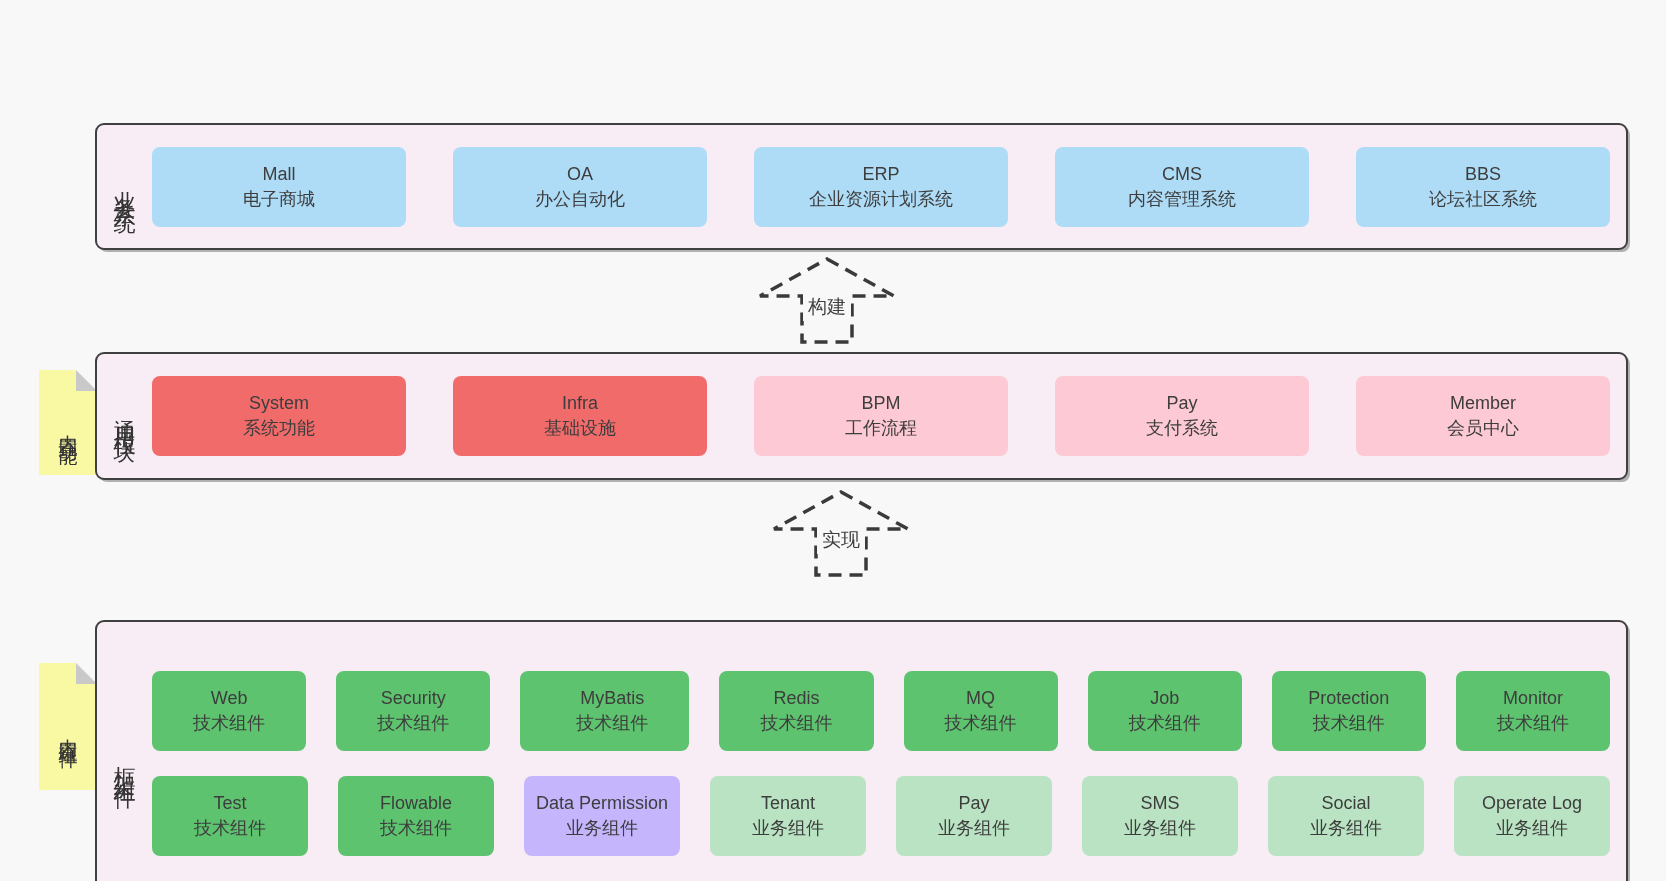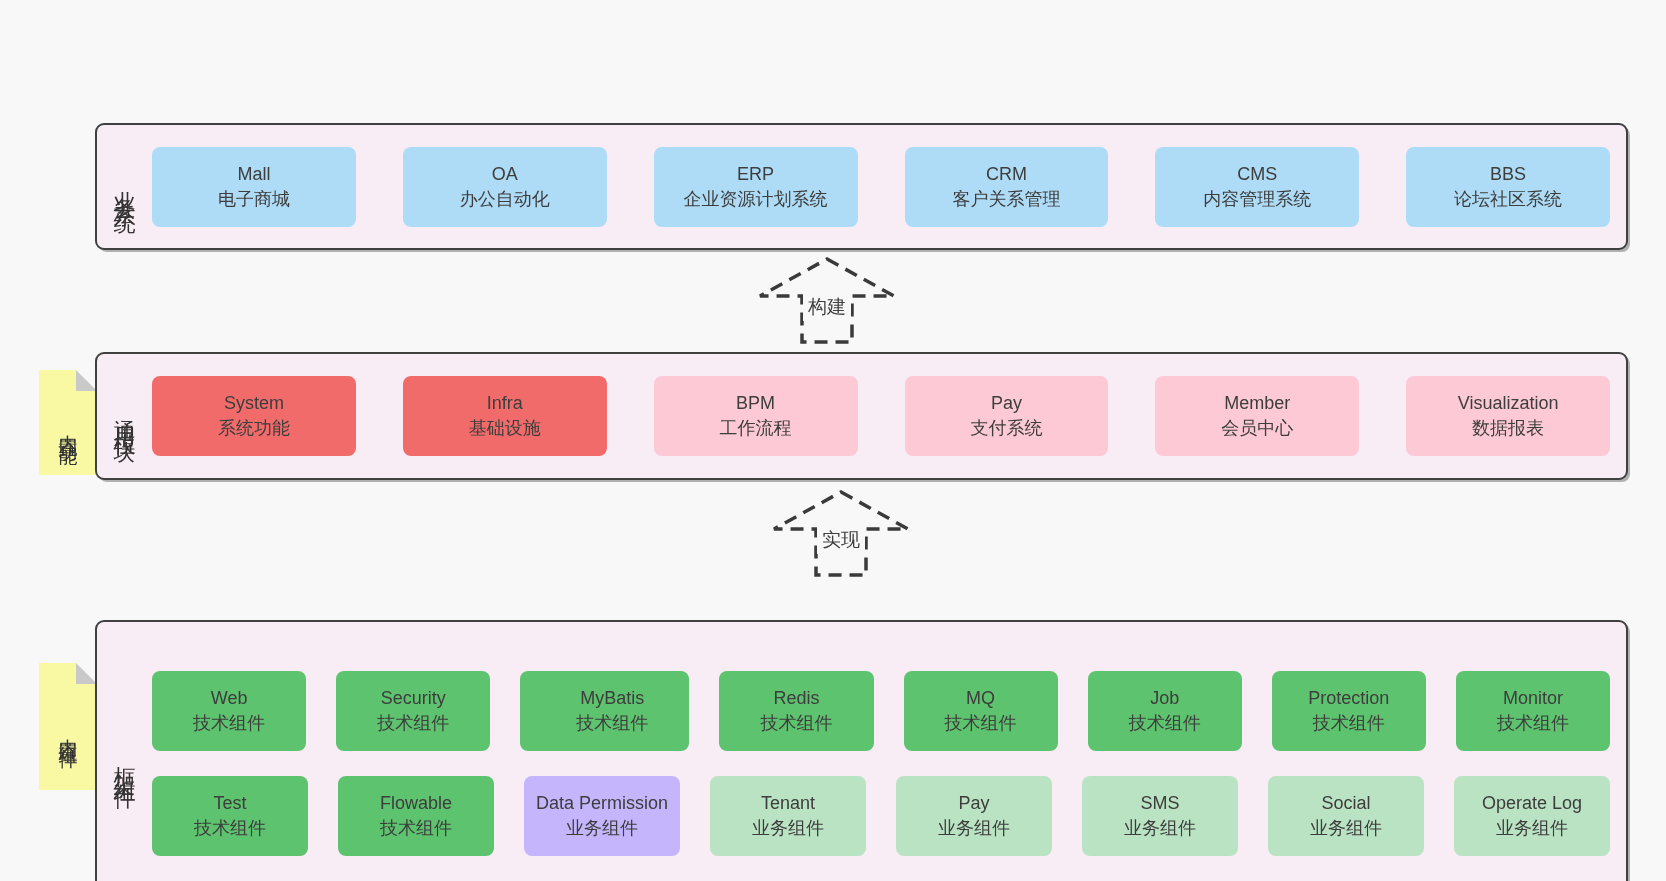--- a/index.html
+++ b/index.html
@@ -134,24 +134,20 @@
           </div>
           <div class="box" style="background: rgb(174, 220, 247);">
             <div class="box-title">OA</div>
             <div class="box-subtitle">办公自动化</div>
           </div>
           <div class="box" style="background: rgb(174, 220, 247);">
             <div class="box-title">ERP</div>
             <div class="box-subtitle">企业资源计划系统</div>
           </div>
           <div class="box" style="background: rgb(174, 220, 247);">
-            <div class="box-title">CRM</div>
-            <div class="box-subtitle">客户关系管理</div>
-          </div>
-          <div class="box" style="background: rgb(174, 220, 247);">
             <div class="box-title">CMS</div>
             <div class="box-subtitle">内容管理系统</div>
           </div>
           <div class="box" style="background: rgb(174, 220, 247);">
             <div class="box-title">BBS</div>
             <div class="box-subtitle">论坛社区系统</div>
           </div>
         </div>
       </div>
   </div>
@@ -182,24 +178,20 @@
             <div class="box-subtitle">工作流程</div>
           </div>
           <div class="box" style="background: rgb(252, 201, 212);">
             <div class="box-title">Pay</div>
             <div class="box-subtitle">支付系统</div>
           </div>
           <div class="box" style="background: rgb(252, 201, 212);">
             <div class="box-title">Member</div>
             <div class="box-subtitle">会员中心</div>
           </div>
-          <div class="box" style="background: rgb(252, 201, 212);">
-            <div class="box-title">Visualization</div>
-            <div class="box-subtitle">数据报表</div>
-          </div>
         </div>
       </div>
   </div>
 
   <div class="arrow" id="arrow-implement">
     <svg viewBox="0 0 140 90">
       <polygon points="70,3 137,40 95,40 95,86 45,86 45,40 3,40" fill="none" stroke="#3a3a3a" stroke-width="3.5" stroke-dasharray="13 8" stroke-linejoin="miter"></polygon>
     </svg>
     <span class="arrow-label">实现</span>
   </div>

